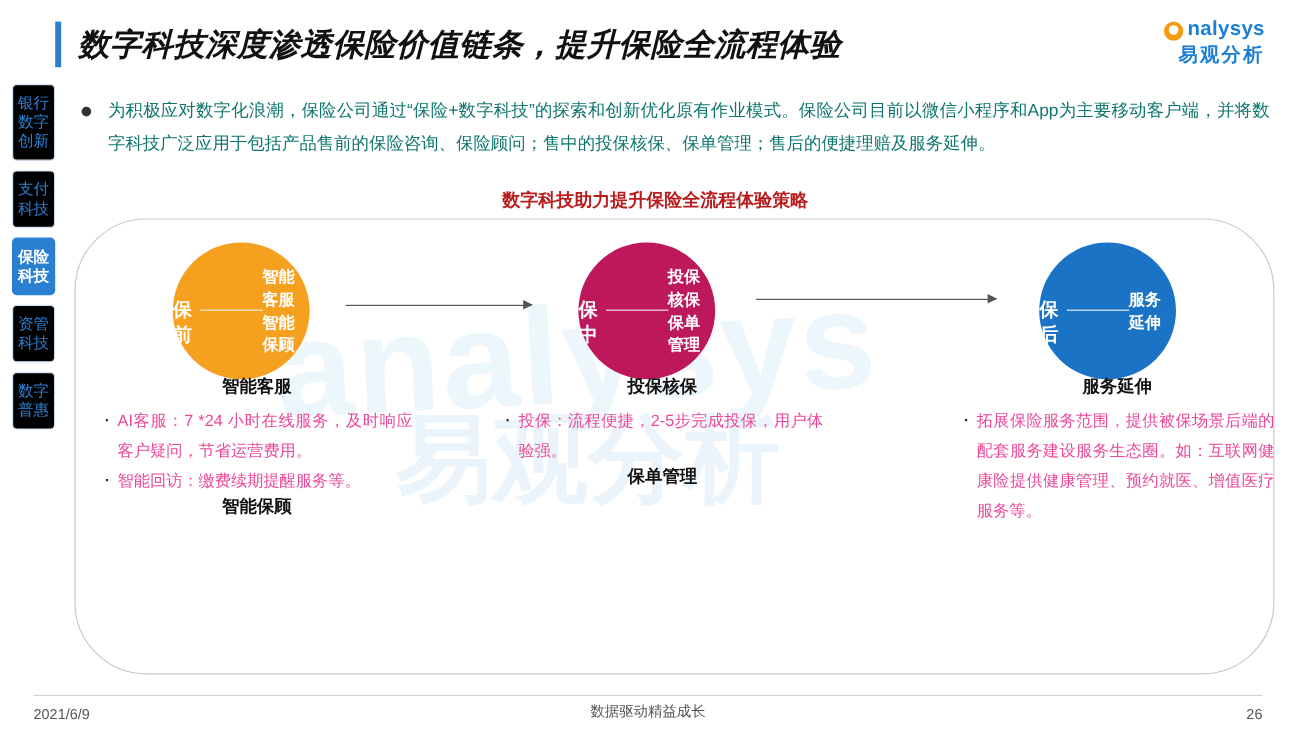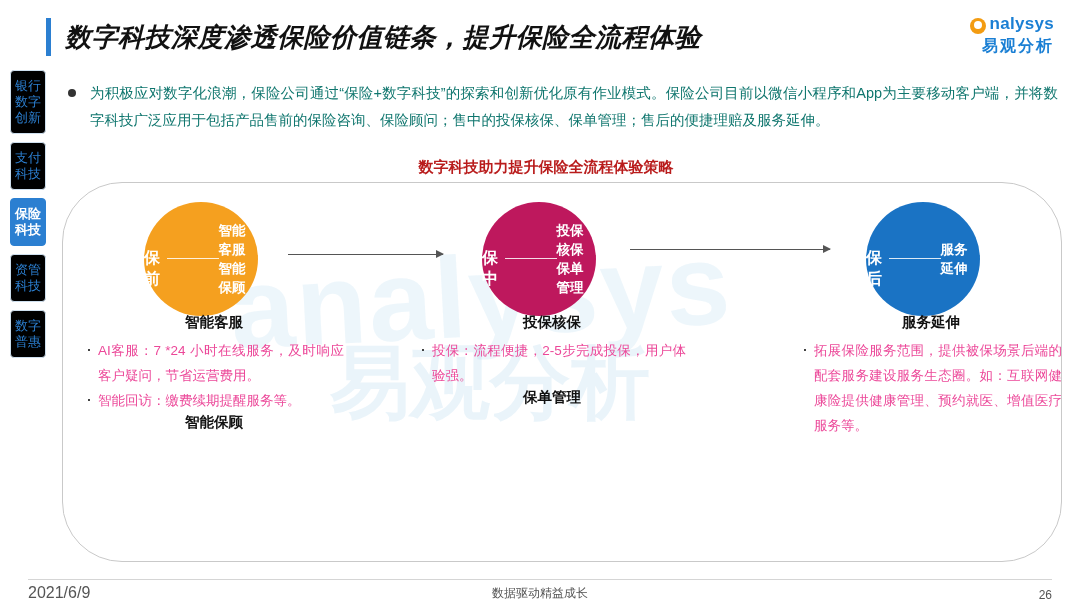--- a/index.html
+++ b/index.html
@@ -256,21 +256,21 @@
   .footer-line {
     position: absolute;
     left: 28px; right: 28px; bottom: 28px;
     height: 1px;
     background: #d5d5d5;
     z-index: 2;
   }
   .footer-date {
     position: absolute;
     left: 28px; bottom: 6px;
-    font-size: 16px;
+    font-size: 12px;
     color: #555;
     z-index: 3;
   }
   .footer-center {
     position: absolute;
     left: 0; right: 0; bottom: 6px;
     text-align: center;
     font-size: 12px;
     color: #555;
     z-index: 3;

